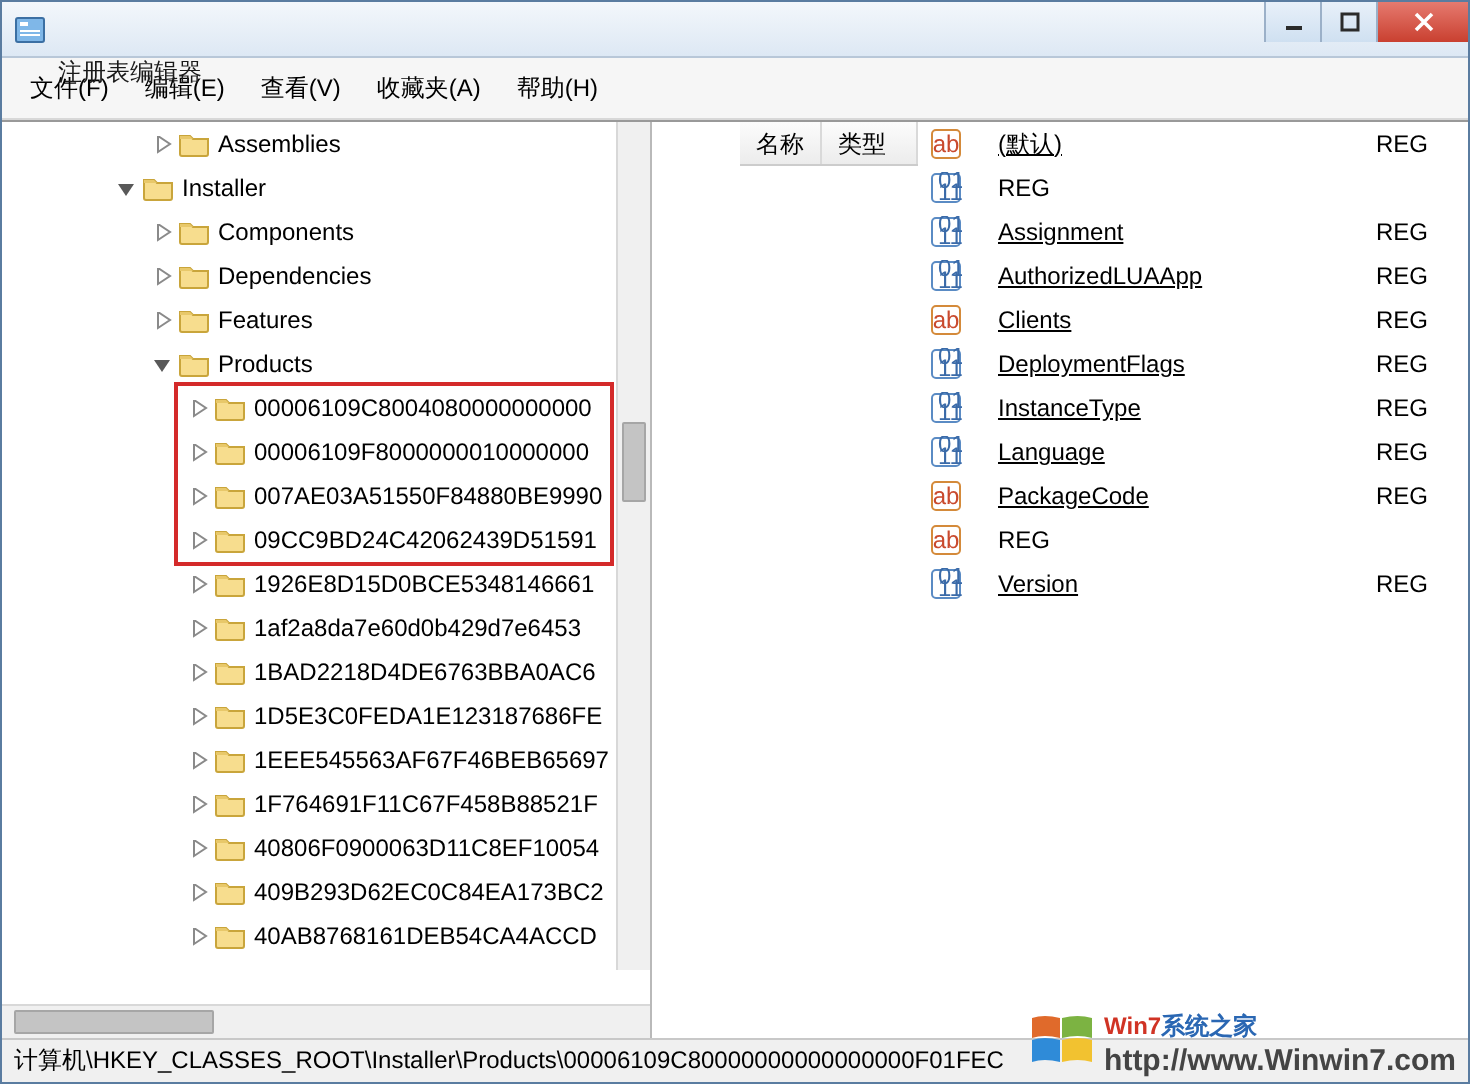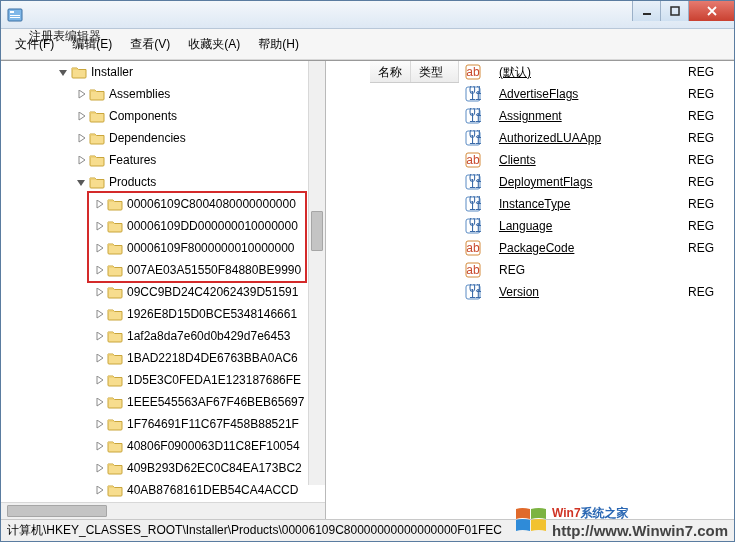--- a/index.html
+++ b/index.html
@@ -105,20 +105,35 @@
     <div class="menu-item">收藏夹(A)</div>
     <div class="menu-item">帮助(H)</div>
   </div>
 
   <div class="workspace">
 
     <div class="tree-pane">
       <div class="tree-scroll">
         <div class="tree-inner" id="tree-inner">
             <div class="tree-row">
+              <span class="indent" style="width:74px"></span>
+              <span class="exp">
+                <svg width="9" height="9">
+                  <path d="M2 0 L8 4 L2 8 Z" fill="none" stroke="#8a8a8a"></path>
+                </svg>
+              </span>
+              <span class="folder">
+                <svg width="16" height="14" viewBox="0 0 16 14">
+                  <path d="M1 3 L6 3 L7.5 4.5 L15 4.5 L15 12 Q15 13 14 13 L2 13 Q1 13 1 12 Z" fill="#f7dd8e" stroke="#c9a53b"></path>
+                  <path d="M1 3 L6 3 L7.5 4.5 L1 4.5 Z" fill="#e8c86a"></path>
+                </svg>
+              </span>
+              <span class="lbl">Assemblies</span>
+            </div>
+            <div class="tree-row">
               <span class="indent" style="width:56px"></span>
               <span class="exp">
                 <svg width="9" height="9">
                   <path d="M0 2 L8 2 L4 8 Z" fill="#595959"></path>
                 </svg>
               </span>
               <span class="folder">
                 <svg width="16" height="14" viewBox="0 0 16 14">
                   <path d="M1 3 L6 3 L7.5 4.5 L15 4.5 L15 12 Q15 13 14 13 L2 13 Q1 13 1 12 Z" fill="#f7dd8e" stroke="#c9a53b"></path>
                   <path d="M1 3 L6 3 L7.5 4.5 L1 4.5 Z" fill="#e8c86a"></path>
@@ -132,71 +147,56 @@
                 <svg width="9" height="9">
                   <path d="M2 0 L8 4 L2 8 Z" fill="none" stroke="#8a8a8a"></path>
                 </svg>
               </span>
               <span class="folder">
                 <svg width="16" height="14" viewBox="0 0 16 14">
                   <path d="M1 3 L6 3 L7.5 4.5 L15 4.5 L15 12 Q15 13 14 13 L2 13 Q1 13 1 12 Z" fill="#f7dd8e" stroke="#c9a53b"></path>
                   <path d="M1 3 L6 3 L7.5 4.5 L1 4.5 Z" fill="#e8c86a"></path>
                 </svg>
               </span>
-              <span class="lbl">Assemblies</span>
+              <span class="lbl">Components</span>
             </div>
             <div class="tree-row">
               <span class="indent" style="width:74px"></span>
               <span class="exp">
                 <svg width="9" height="9">
                   <path d="M2 0 L8 4 L2 8 Z" fill="none" stroke="#8a8a8a"></path>
                 </svg>
               </span>
               <span class="folder">
                 <svg width="16" height="14" viewBox="0 0 16 14">
                   <path d="M1 3 L6 3 L7.5 4.5 L15 4.5 L15 12 Q15 13 14 13 L2 13 Q1 13 1 12 Z" fill="#f7dd8e" stroke="#c9a53b"></path>
                   <path d="M1 3 L6 3 L7.5 4.5 L1 4.5 Z" fill="#e8c86a"></path>
                 </svg>
               </span>
-              <span class="lbl">Components</span>
+              <span class="lbl">Dependencies</span>
             </div>
             <div class="tree-row">
               <span class="indent" style="width:74px"></span>
               <span class="exp">
                 <svg width="9" height="9">
                   <path d="M2 0 L8 4 L2 8 Z" fill="none" stroke="#8a8a8a"></path>
                 </svg>
               </span>
               <span class="folder">
                 <svg width="16" height="14" viewBox="0 0 16 14">
                   <path d="M1 3 L6 3 L7.5 4.5 L15 4.5 L15 12 Q15 13 14 13 L2 13 Q1 13 1 12 Z" fill="#f7dd8e" stroke="#c9a53b"></path>
                   <path d="M1 3 L6 3 L7.5 4.5 L1 4.5 Z" fill="#e8c86a"></path>
                 </svg>
               </span>
-              <span class="lbl">Dependencies</span>
+              <span class="lbl">Features</span>
             </div>
             <div class="tree-row">
               <span class="indent" style="width:74px"></span>
               <span class="exp">
                 <svg width="9" height="9">
-                  <path d="M2 0 L8 4 L2 8 Z" fill="none" stroke="#8a8a8a"></path>
-                </svg>
-              </span>
-              <span class="folder">
-                <svg width="16" height="14" viewBox="0 0 16 14">
-                  <path d="M1 3 L6 3 L7.5 4.5 L15 4.5 L15 12 Q15 13 14 13 L2 13 Q1 13 1 12 Z" fill="#f7dd8e" stroke="#c9a53b"></path>
-                  <path d="M1 3 L6 3 L7.5 4.5 L1 4.5 Z" fill="#e8c86a"></path>
-                </svg>
-              </span>
-              <span class="lbl">Features</span>
-            </div>
-            <div class="tree-row">
-              <span class="indent" style="width:74px"></span>
-              <span class="exp">
-                <svg width="9" height="9">
                   <path d="M0 2 L8 2 L4 8 Z" fill="#595959"></path>
                 </svg>
               </span>
               <span class="folder">
                 <svg width="16" height="14" viewBox="0 0 16 14">
                   <path d="M1 3 L6 3 L7.5 4.5 L15 4.5 L15 12 Q15 13 14 13 L2 13 Q1 13 1 12 Z" fill="#f7dd8e" stroke="#c9a53b"></path>
                   <path d="M1 3 L6 3 L7.5 4.5 L1 4.5 Z" fill="#e8c86a"></path>
                 </svg>
               </span>
               <span class="lbl">Products</span>
@@ -208,35 +208,20 @@
                   <path d="M2 0 L8 4 L2 8 Z" fill="none" stroke="#8a8a8a"></path>
                 </svg>
               </span>
               <span class="folder">
                 <svg width="16" height="14" viewBox="0 0 16 14">
                   <path d="M1 3 L6 3 L7.5 4.5 L15 4.5 L15 12 Q15 13 14 13 L2 13 Q1 13 1 12 Z" fill="#f7dd8e" stroke="#c9a53b"></path>
                   <path d="M1 3 L6 3 L7.5 4.5 L1 4.5 Z" fill="#e8c86a"></path>
                 </svg>
               </span>
               <span class="lbl">00006109C8004080000000000</span>
-            </div>
-            <div class="tree-row">
-              <span class="indent" style="width:92px"></span>
-              <span class="exp">
-                <svg width="9" height="9">
-                  <path d="M2 0 L8 4 L2 8 Z" fill="none" stroke="#8a8a8a"></path>
-                </svg>
-              </span>
-              <span class="folder">
-                <svg width="16" height="14" viewBox="0 0 16 14">
-                  <path d="M1 3 L6 3 L7.5 4.5 L15 4.5 L15 12 Q15 13 14 13 L2 13 Q1 13 1 12 Z" fill="#f7dd8e" stroke="#c9a53b"></path>
-                  <path d="M1 3 L6 3 L7.5 4.5 L1 4.5 Z" fill="#e8c86a"></path>
-                </svg>
-              </span>
-              <span class="lbl">00006109DD000000010000000</span>
             </div>
             <div class="tree-row">
               <span class="indent" style="width:92px"></span>
               <span class="exp">
                 <svg width="9" height="9">
                   <path d="M2 0 L8 4 L2 8 Z" fill="none" stroke="#8a8a8a"></path>
                 </svg>
               </span>
               <span class="folder">
                 <svg width="16" height="14" viewBox="0 0 16 14">
@@ -439,21 +424,20 @@
             <span class="vtype">REG</span>
           </div>
           <div class="list-row">
             <span class="vicon">
               <svg width="16" height="16">
                 <rect x="1" y="1" width="14" height="14" rx="2" fill="#fff" stroke="#5a8bc4"></rect>
                 <text x="4" y="8" font-size="6" fill="#3a6aa8">011</text>
                 <text x="4" y="14" font-size="6" fill="#3a6aa8">110</text>
               </svg>
             </span>
-            <span class="vname">AdvertiseFlags</span>
             <span class="vtype">REG</span>
           </div>
           <div class="list-row">
             <span class="vicon">
               <svg width="16" height="16">
                 <rect x="1" y="1" width="14" height="14" rx="2" fill="#fff" stroke="#5a8bc4"></rect>
                 <text x="4" y="8" font-size="6" fill="#3a6aa8">011</text>
                 <text x="4" y="14" font-size="6" fill="#3a6aa8">110</text>
               </svg>
             </span>

